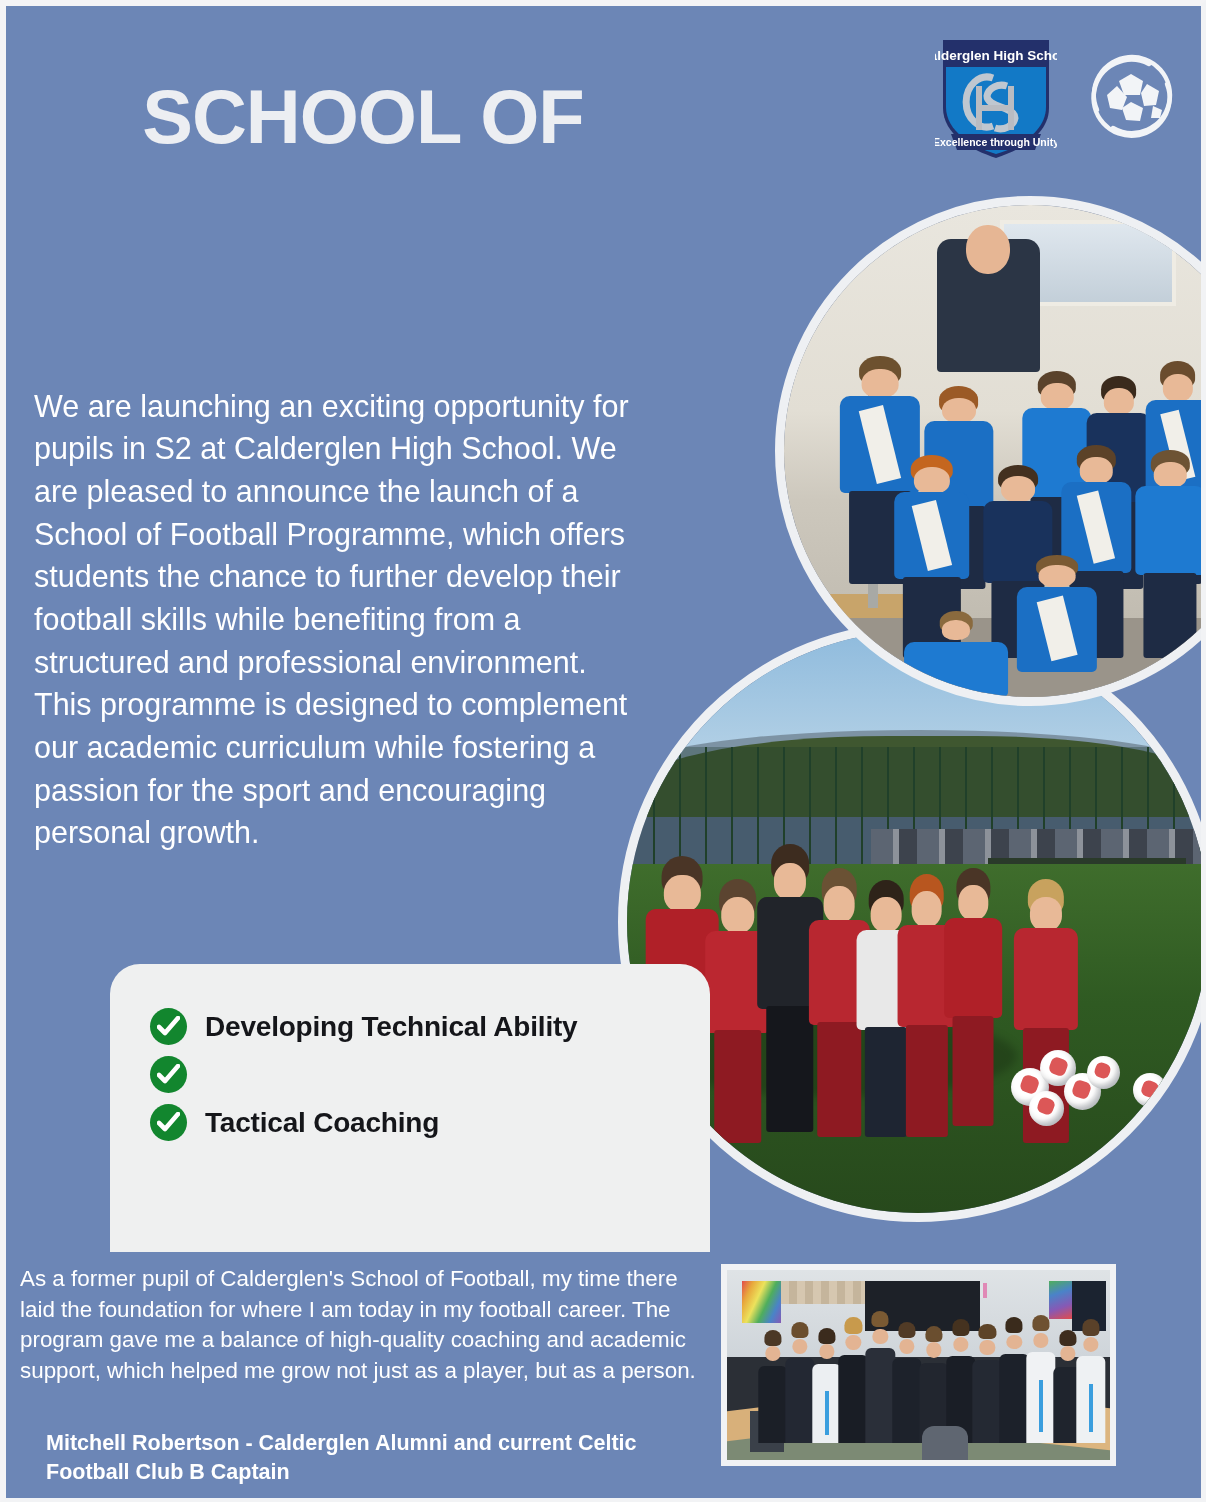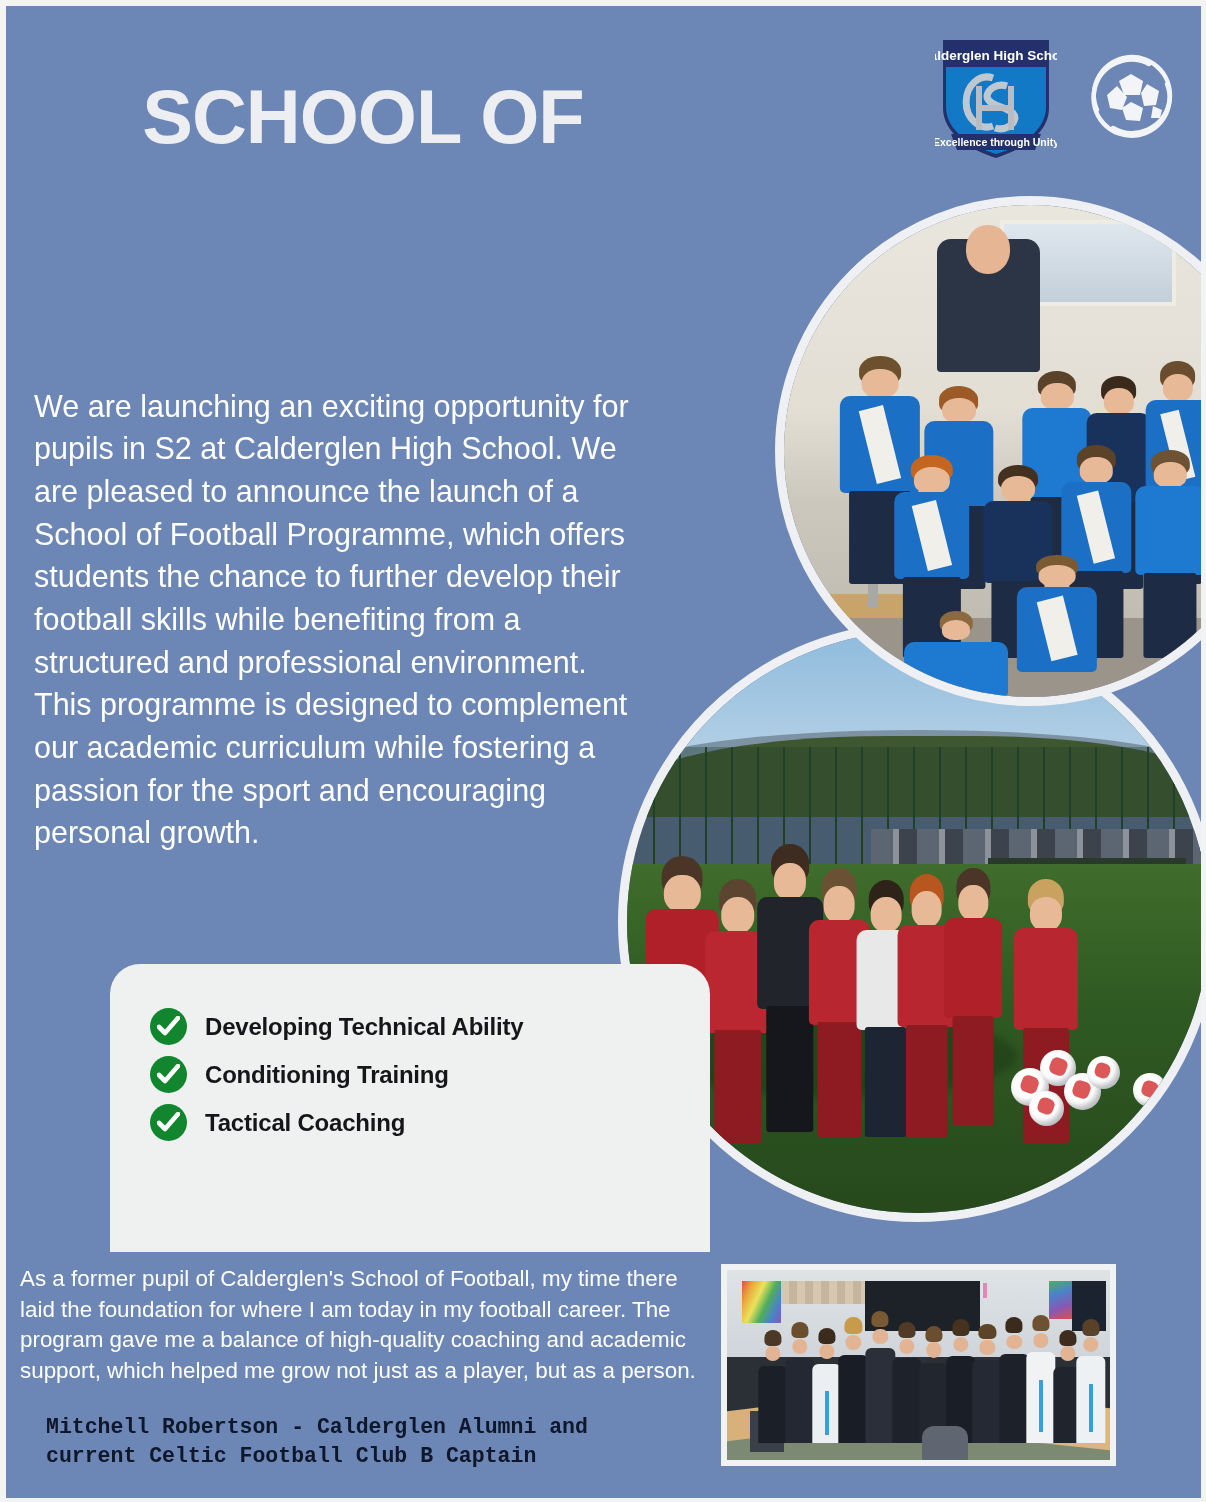--- a/index.html
+++ b/index.html
@@ -196,21 +196,21 @@
   .check-badge {
     width: 37px;
     height: 37px;
     border-radius: 50%;
     background: #12862e;
     flex: 0 0 auto;
     position: relative;
   }
   .check-badge svg { position:absolute; left:7px; top:8px; width:23px; height:21px; }
   .feature-label {
-    font-size: 24px;
+    font-size: 28px;
     font-weight: 700;
     color: #15161a;
     letter-spacing: -0.2px;
     white-space: nowrap;
   }
 
   
   .testimonial {
     position: absolute;
     left: 14px;
@@ -220,27 +220,26 @@
     text-align: left;
   }
   .testimonial-quote {
     color: #ffffff;
     font-size: 22.4px;
     line-height: 1.37;
     font-weight: 400;
     margin: 0;
   }
   .testimonial-author {
-    margin: 26px 0 0 0;
-    color: #0f172a;
+    margin: 42px 0 0 0;
+    color: #ffffff;
     font-size: 21.5px;
     font-weight: 700;
     line-height: 1.35;
     padding: 0 26px;
-    font-family: Liberation Mono, monospace;
   }
 
   
   .bottom-photo {
     position: absolute;
     left: 715px;
     top: 1258px;
     width: 395px;
     height: 202px;
     background: #f1f2f4;
@@ -424,21 +423,20 @@
         <span class="feature-label">Developing Technical Ability</span>
       </div>
 
 
       <div class="feature-item">
         <span class="check-badge">
           <svg viewBox="0 0 23 21" xmlns="http://www.w3.org/2000/svg">
             <path d="M2 11 L8 17 L21 2" fill="none" stroke="#ffffff" stroke-width="4.6" stroke-linecap="round" stroke-linejoin="round"></path>
           </svg>
         </span>
-        <span class="feature-label">Conditioning Training</span>
       </div>
 
       <div class="feature-item">
         <span class="check-badge">
           <svg viewBox="0 0 23 21" xmlns="http://www.w3.org/2000/svg">
             <path d="M2 11 L8 17 L21 2" fill="none" stroke="#ffffff" stroke-width="4.6" stroke-linecap="round" stroke-linejoin="round"></path>
           </svg>
         </span>
         <span class="feature-label">Tactical Coaching</span>
       </div>

